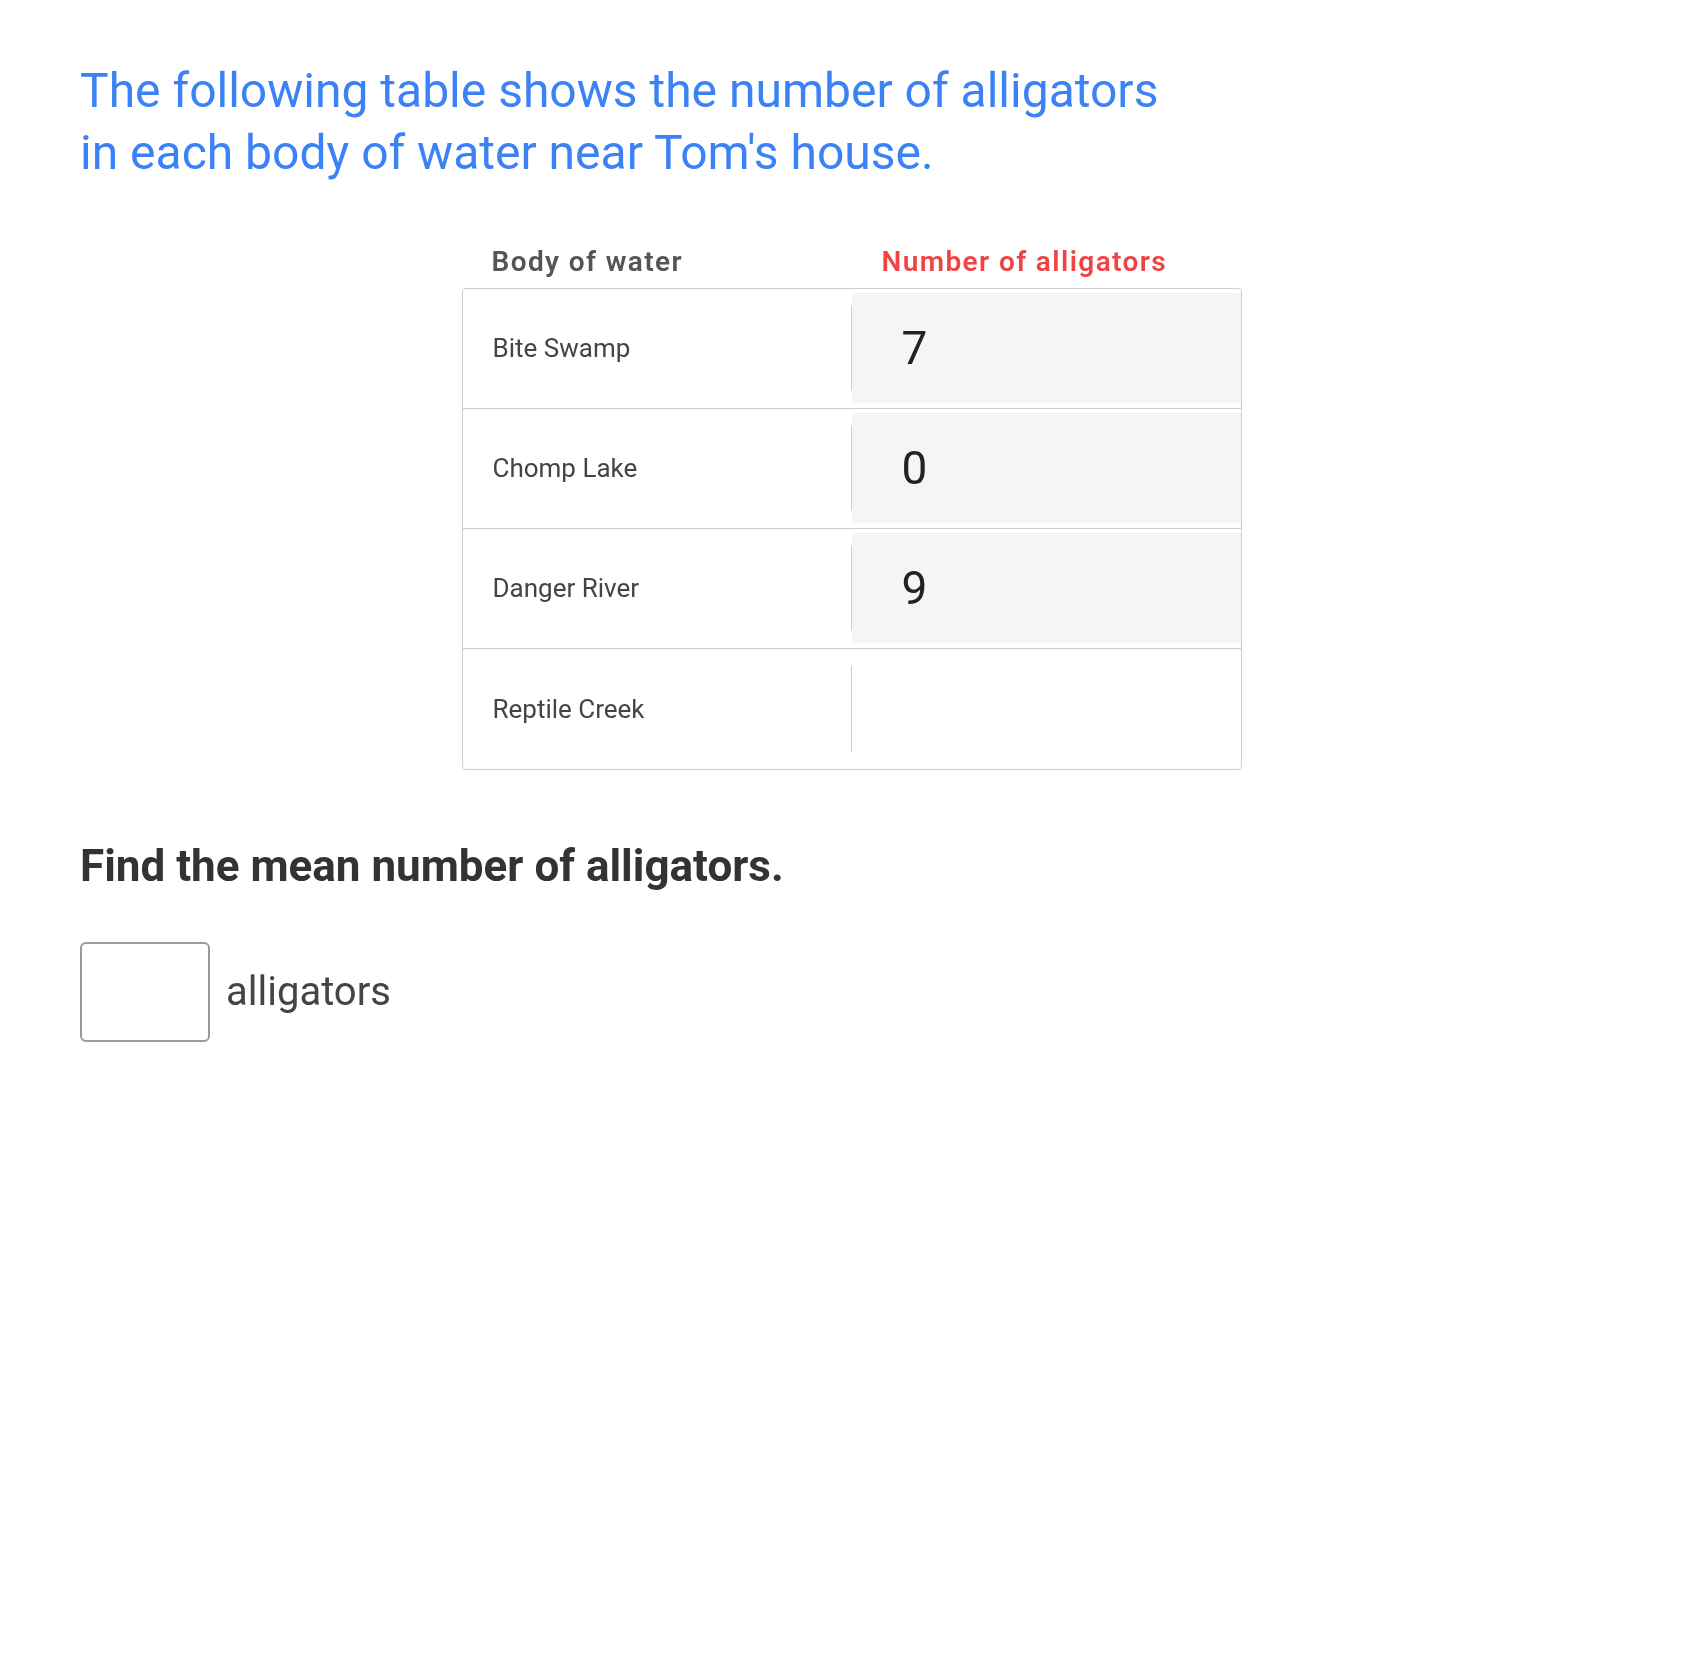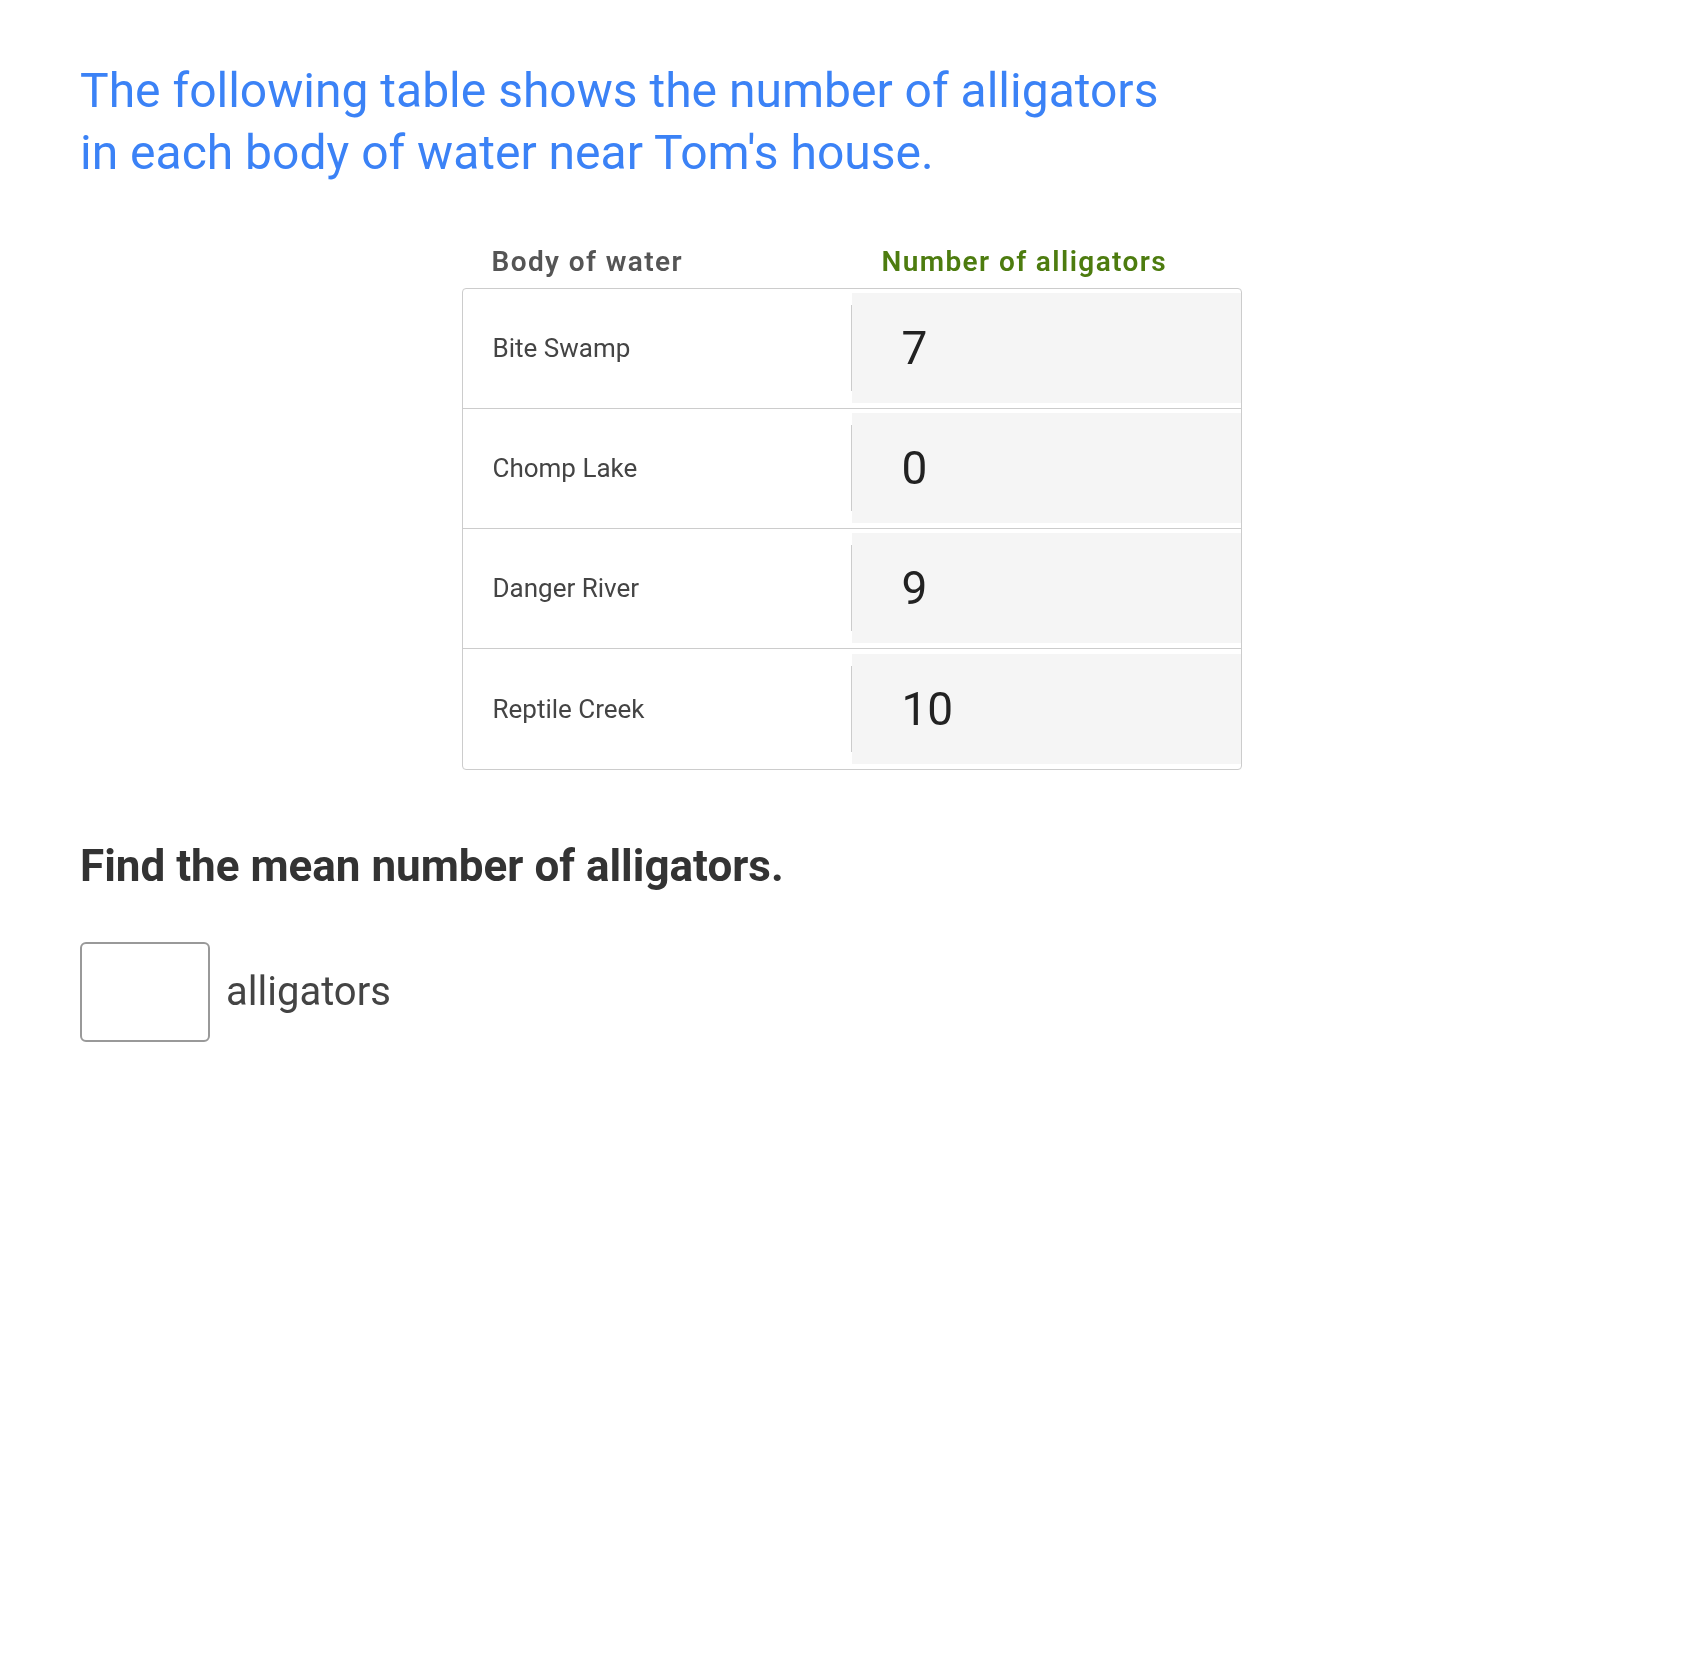--- a/index.html
+++ b/index.html
@@ -44,21 +44,21 @@
       font-weight: 600;
       color: #555555;
       letter-spacing: 0.05em;
     }
 
     .col-num-alligators {
       width: 50%;
       padding: 0 30px;
       font-size: 28px;
       font-weight: 600;
-      color: #4d7c0f;
+      color: #ef4444;
       letter-spacing: 0.05em;
     }
 
     .table-body {
       border: 1.5px solid #cccccc;
       border-radius: 4px;
       overflow: hidden;
     }
 
     .table-row {
@@ -146,21 +146,20 @@
       <div class="cell-num-alligators">0</div>
     </div>
 
     <div class="table-row">
       <div class="cell-body-water">Danger River</div>
       <div class="cell-num-alligators">9</div>
     </div>
 
     <div class="table-row">
       <div class="cell-body-water">Reptile Creek</div>
-      <div class="cell-num-alligators">10</div>
     </div>
   </div>
 </div>
 
 <p class="question-text">Find the mean number of alligators.</p>
 
 <div class="answer-row">
   <input class="answer-input" type="text" placeholder="" style="">
   <span class="answer-unit">alligators</span>
 </div>

